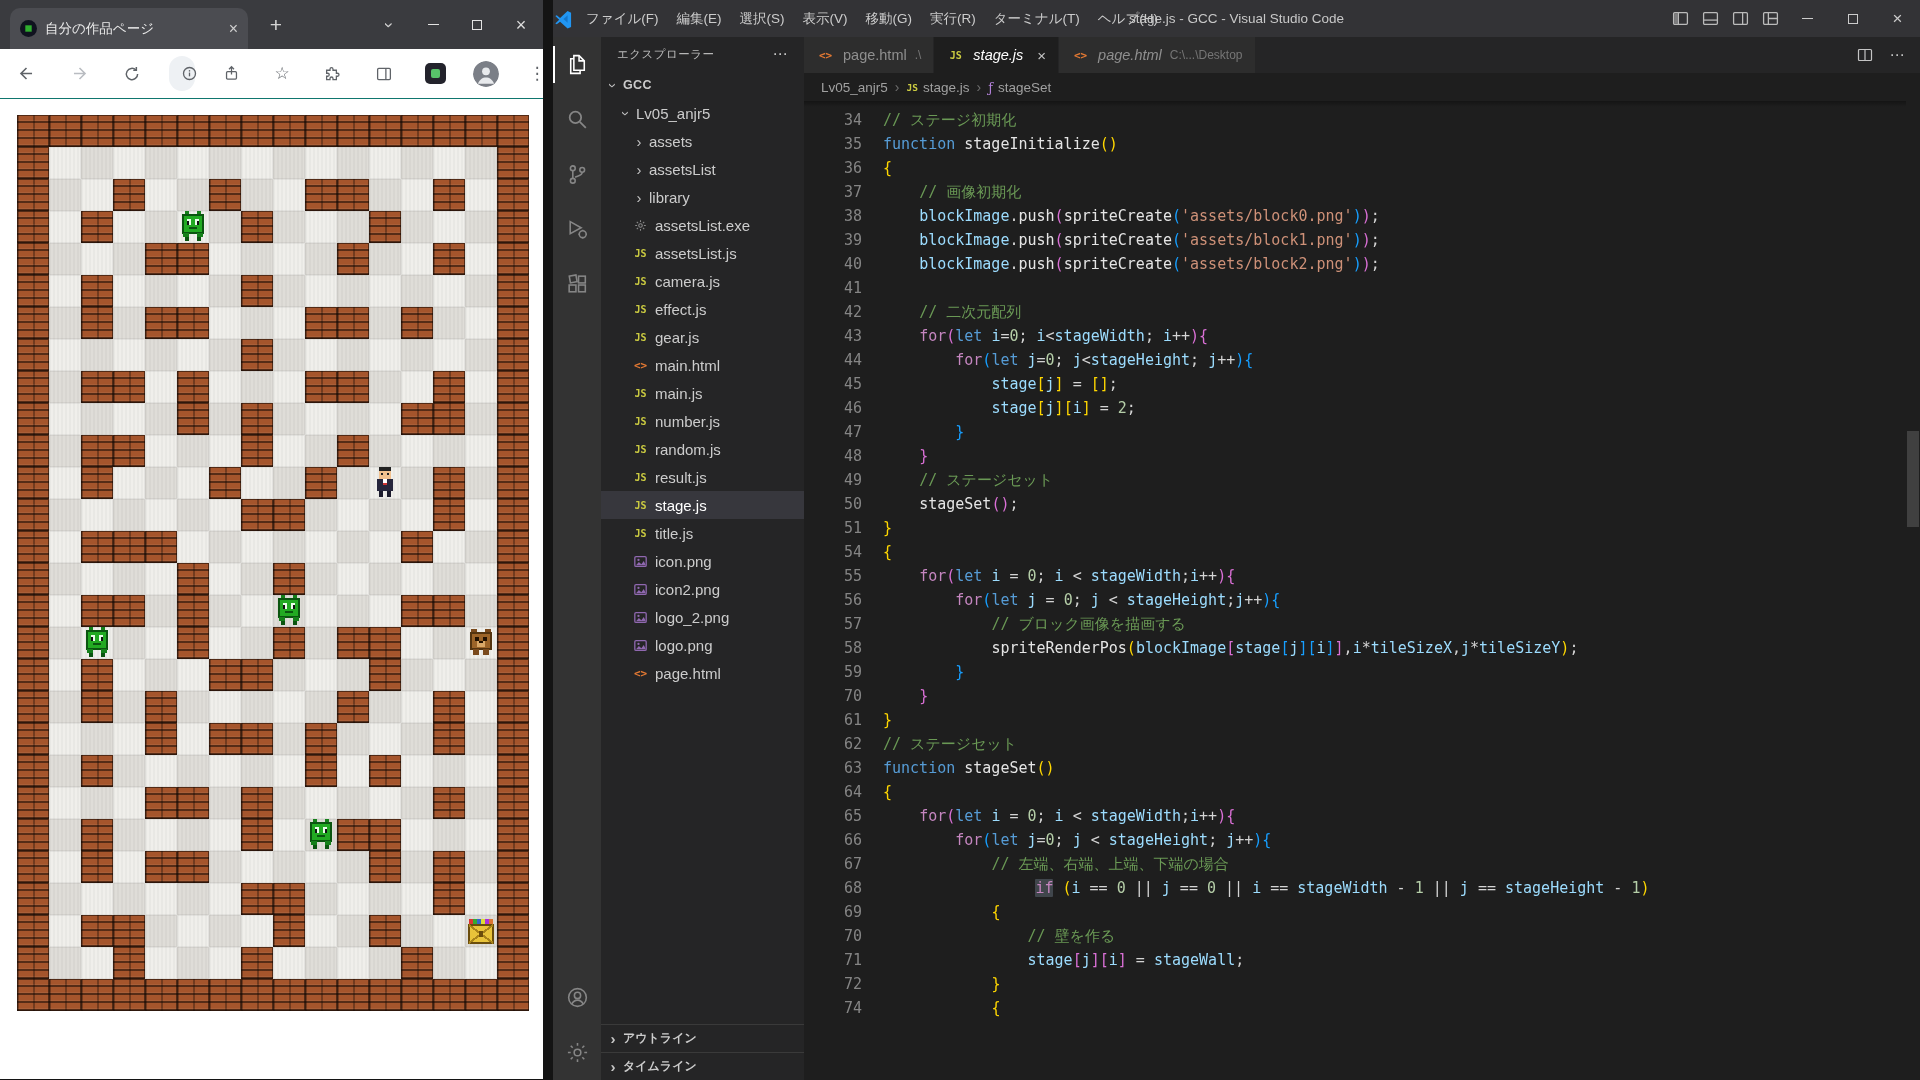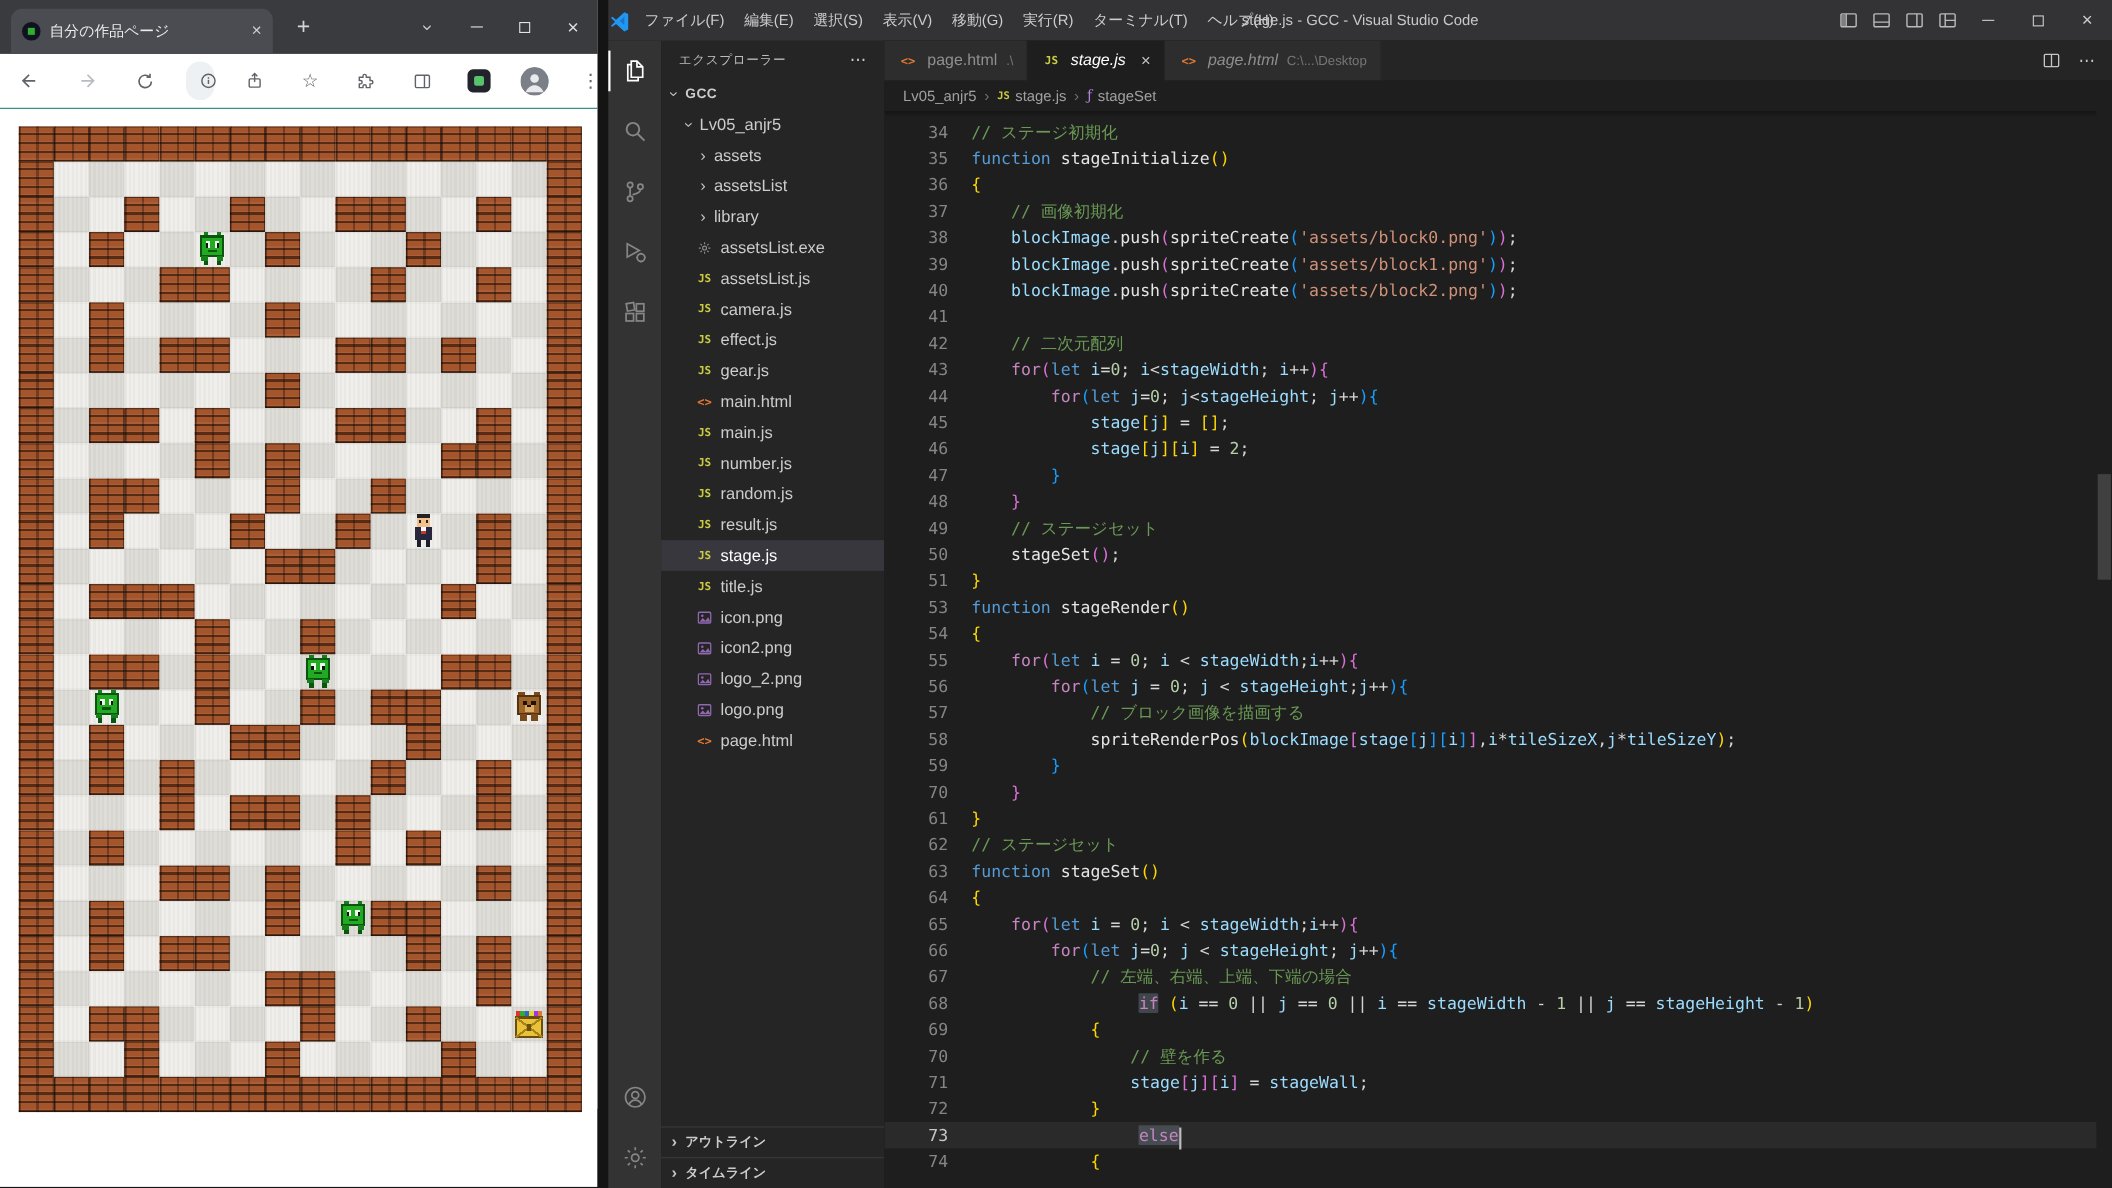--- a/index.html
+++ b/index.html
@@ -1069,41 +1069,39 @@
           <div class="code-line"><span class="ln">42</span><span class="lc"><span class="pl">    </span><span class="cm">// 二次元配列</span></span></div>
           <div class="code-line"><span class="ln">43</span><span class="lc"><span class="pl">    </span><span class="ctl">for</span><span class="b1">(</span><span class="kw">let</span><span class="pl"> </span><span class="vr">i</span><span class="pl">=</span><span class="num">0</span><span class="pl">; </span><span class="vr">i</span><span class="pl">&lt;</span><span class="vr">stageWidth</span><span class="pl">; </span><span class="vr">i</span><span class="pl">++</span><span class="b1">){</span></span></div>
           <div class="code-line"><span class="ln">44</span><span class="lc"><span class="pl">        </span><span class="ctl">for</span><span class="b2">(</span><span class="kw">let</span><span class="pl"> </span><span class="vr">j</span><span class="pl">=</span><span class="num">0</span><span class="pl">; </span><span class="vr">j</span><span class="pl">&lt;</span><span class="vr">stageHeight</span><span class="pl">; </span><span class="vr">j</span><span class="pl">++</span><span class="b2">){</span></span></div>
           <div class="code-line"><span class="ln">45</span><span class="lc"><span class="pl">            </span><span class="vr">stage</span><span class="b0">[</span><span class="vr">j</span><span class="b0">]</span><span class="pl"> = </span><span class="b0">[]</span><span class="pl">;</span></span></div>
           <div class="code-line"><span class="ln">46</span><span class="lc"><span class="pl">            </span><span class="vr">stage</span><span class="b0">[</span><span class="vr">j</span><span class="b0">]</span><span class="b0">[</span><span class="vr">i</span><span class="b0">]</span><span class="pl"> = </span><span class="num">2</span><span class="pl">;</span></span></div>
           <div class="code-line"><span class="ln">47</span><span class="lc"><span class="pl">        </span><span class="b2">}</span></span></div>
           <div class="code-line"><span class="ln">48</span><span class="lc"><span class="pl">    </span><span class="b1">}</span></span></div>
           <div class="code-line"><span class="ln">49</span><span class="lc"><span class="pl">    </span><span class="cm">// ステージセット</span></span></div>
           <div class="code-line"><span class="ln">50</span><span class="lc"><span class="pl">    </span><span class="fn">stageSet</span><span class="b1">()</span><span class="pl">;</span></span></div>
           <div class="code-line"><span class="ln">51</span><span class="lc"><span class="b0">}</span></span></div>
-          <div class="code-line"><span class="ln">53</span><span class="lc"><span class="kw">function</span><span class="pl"> </span><span class="fn">stageRender</span><span class="b0">()</span></span></div>
           <div class="code-line"><span class="ln">54</span><span class="lc"><span class="b0">{</span></span></div>
           <div class="code-line"><span class="ln">55</span><span class="lc"><span class="pl">    </span><span class="ctl">for</span><span class="b1">(</span><span class="kw">let</span><span class="pl"> </span><span class="vr">i</span><span class="pl"> = </span><span class="num">0</span><span class="pl">; </span><span class="vr">i</span><span class="pl"> &lt; </span><span class="vr">stageWidth</span><span class="pl">;</span><span class="vr">i</span><span class="pl">++</span><span class="b1">){</span></span></div>
           <div class="code-line"><span class="ln">56</span><span class="lc"><span class="pl">        </span><span class="ctl">for</span><span class="b2">(</span><span class="kw">let</span><span class="pl"> </span><span class="vr">j</span><span class="pl"> = </span><span class="num">0</span><span class="pl">; </span><span class="vr">j</span><span class="pl"> &lt; </span><span class="vr">stageHeight</span><span class="pl">;</span><span class="vr">j</span><span class="pl">++</span><span class="b2">){</span></span></div>
           <div class="code-line"><span class="ln">57</span><span class="lc"><span class="pl">            </span><span class="cm">// ブロック画像を描画する</span></span></div>
           <div class="code-line"><span class="ln">58</span><span class="lc"><span class="pl">            </span><span class="fn">spriteRenderPos</span><span class="b0">(</span><span class="vr">blockImage</span><span class="b1">[</span><span class="vr">stage</span><span class="b2">[</span><span class="vr">j</span><span class="b2">]</span><span class="b2">[</span><span class="vr">i</span><span class="b2">]</span><span class="b1">]</span><span class="pl">,</span><span class="vr">i</span><span class="pl">*</span><span class="vr">tileSizeX</span><span class="pl">,</span><span class="vr">j</span><span class="pl">*</span><span class="vr">tileSizeY</span><span class="b0">)</span><span class="pl">;</span></span></div>
           <div class="code-line"><span class="ln">59</span><span class="lc"><span class="pl">        </span><span class="b2">}</span></span></div>
           <div class="code-line"><span class="ln">70</span><span class="lc"><span class="pl">    </span><span class="b1">}</span></span></div>
           <div class="code-line"><span class="ln">61</span><span class="lc"><span class="b0">}</span></span></div>
           <div class="code-line"><span class="ln">62</span><span class="lc"><span class="cm">// ステージセット</span></span></div>
           <div class="code-line"><span class="ln">63</span><span class="lc"><span class="kw">function</span><span class="pl"> </span><span class="fn">stageSet</span><span class="b0">()</span></span></div>
           <div class="code-line"><span class="ln">64</span><span class="lc"><span class="b0">{</span></span></div>
           <div class="code-line"><span class="ln">65</span><span class="lc"><span class="pl">    </span><span class="ctl">for</span><span class="b1">(</span><span class="kw">let</span><span class="pl"> </span><span class="vr">i</span><span class="pl"> = </span><span class="num">0</span><span class="pl">; </span><span class="vr">i</span><span class="pl"> &lt; </span><span class="vr">stageWidth</span><span class="pl">;</span><span class="vr">i</span><span class="pl">++</span><span class="b1">){</span></span></div>
           <div class="code-line"><span class="ln">66</span><span class="lc"><span class="pl">        </span><span class="ctl">for</span><span class="b2">(</span><span class="kw">let</span><span class="pl"> </span><span class="vr">j</span><span class="pl">=</span><span class="num">0</span><span class="pl">; </span><span class="vr">j</span><span class="pl"> &lt; </span><span class="vr">stageHeight</span><span class="pl">; </span><span class="vr">j</span><span class="pl">++</span><span class="b2">){</span></span></div>
           <div class="code-line"><span class="ln">67</span><span class="lc"><span class="pl">            </span><span class="cm">// 左端、右端、上端、下端の場合</span></span></div>
           <div class="code-line"><span class="ln">68</span><span class="lc"><span class="pl">            </span><span class="ctl hl">if</span><span class="pl"> </span><span class="b0">(</span><span class="vr">i</span><span class="pl"> == </span><span class="num">0</span><span class="pl"> || </span><span class="vr">j</span><span class="pl"> == </span><span class="num">0</span><span class="pl"> || </span><span class="vr">i</span><span class="pl"> == </span><span class="vr">stageWidth</span><span class="pl"> - </span><span class="num">1</span><span class="pl"> || </span><span class="vr">j</span><span class="pl"> == </span><span class="vr">stageHeight</span><span class="pl"> - </span><span class="num">1</span><span class="b0">)</span></span></div>
           <div class="code-line"><span class="ln">69</span><span class="lc"><span class="pl">            </span><span class="b0">{</span></span></div>
           <div class="code-line"><span class="ln">70</span><span class="lc"><span class="pl">                </span><span class="cm">// 壁を作る</span></span></div>
           <div class="code-line"><span class="ln">71</span><span class="lc"><span class="pl">                </span><span class="vr">stage</span><span class="b1">[</span><span class="vr">j</span><span class="b1">]</span><span class="b1">[</span><span class="vr">i</span><span class="b1">]</span><span class="pl"> = </span><span class="vr">stageWall</span><span class="pl">;</span></span></div>
           <div class="code-line"><span class="ln">72</span><span class="lc"><span class="pl">            </span><span class="b0">}</span></span></div>
-          <div class="code-line current"><span class="ln">73</span><span class="lc"><span class="pl">            </span><span class="ctl hl cur">else</span></span></div>
           <div class="code-line"><span class="ln">74</span><span class="lc"><span class="pl">            </span><span class="b0">{</span></span></div>
         </div>
       <div class="v-scrollbar">
         <div class="v-thumb"></div>
       </div>
     </div>
   </div>
 </div>
 
 </body></html>

